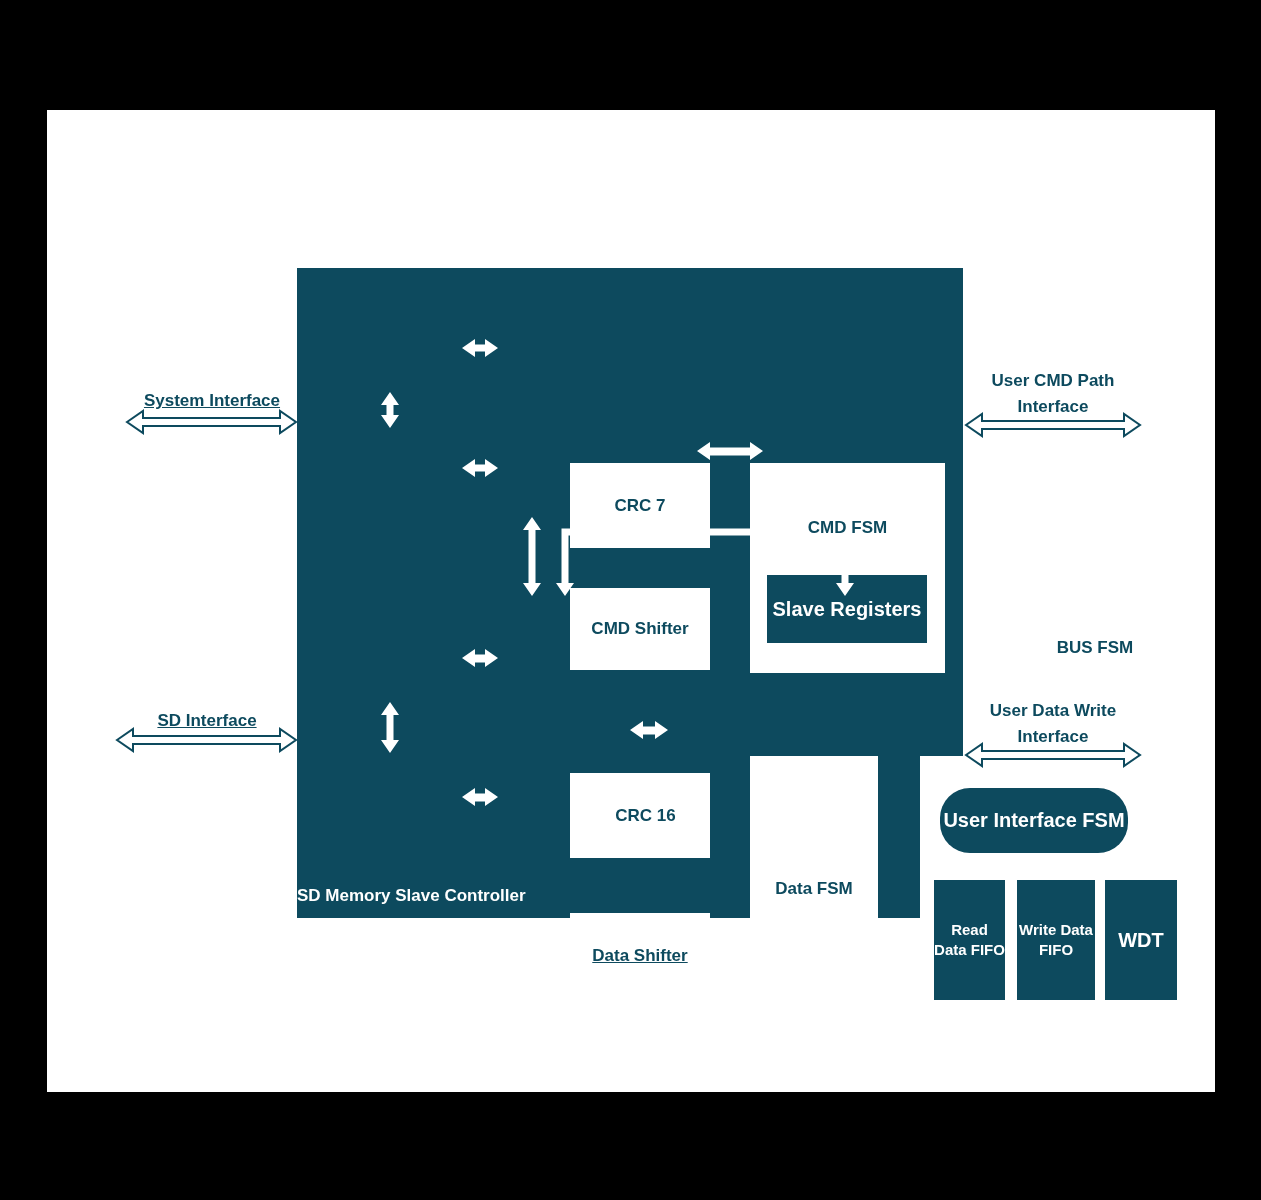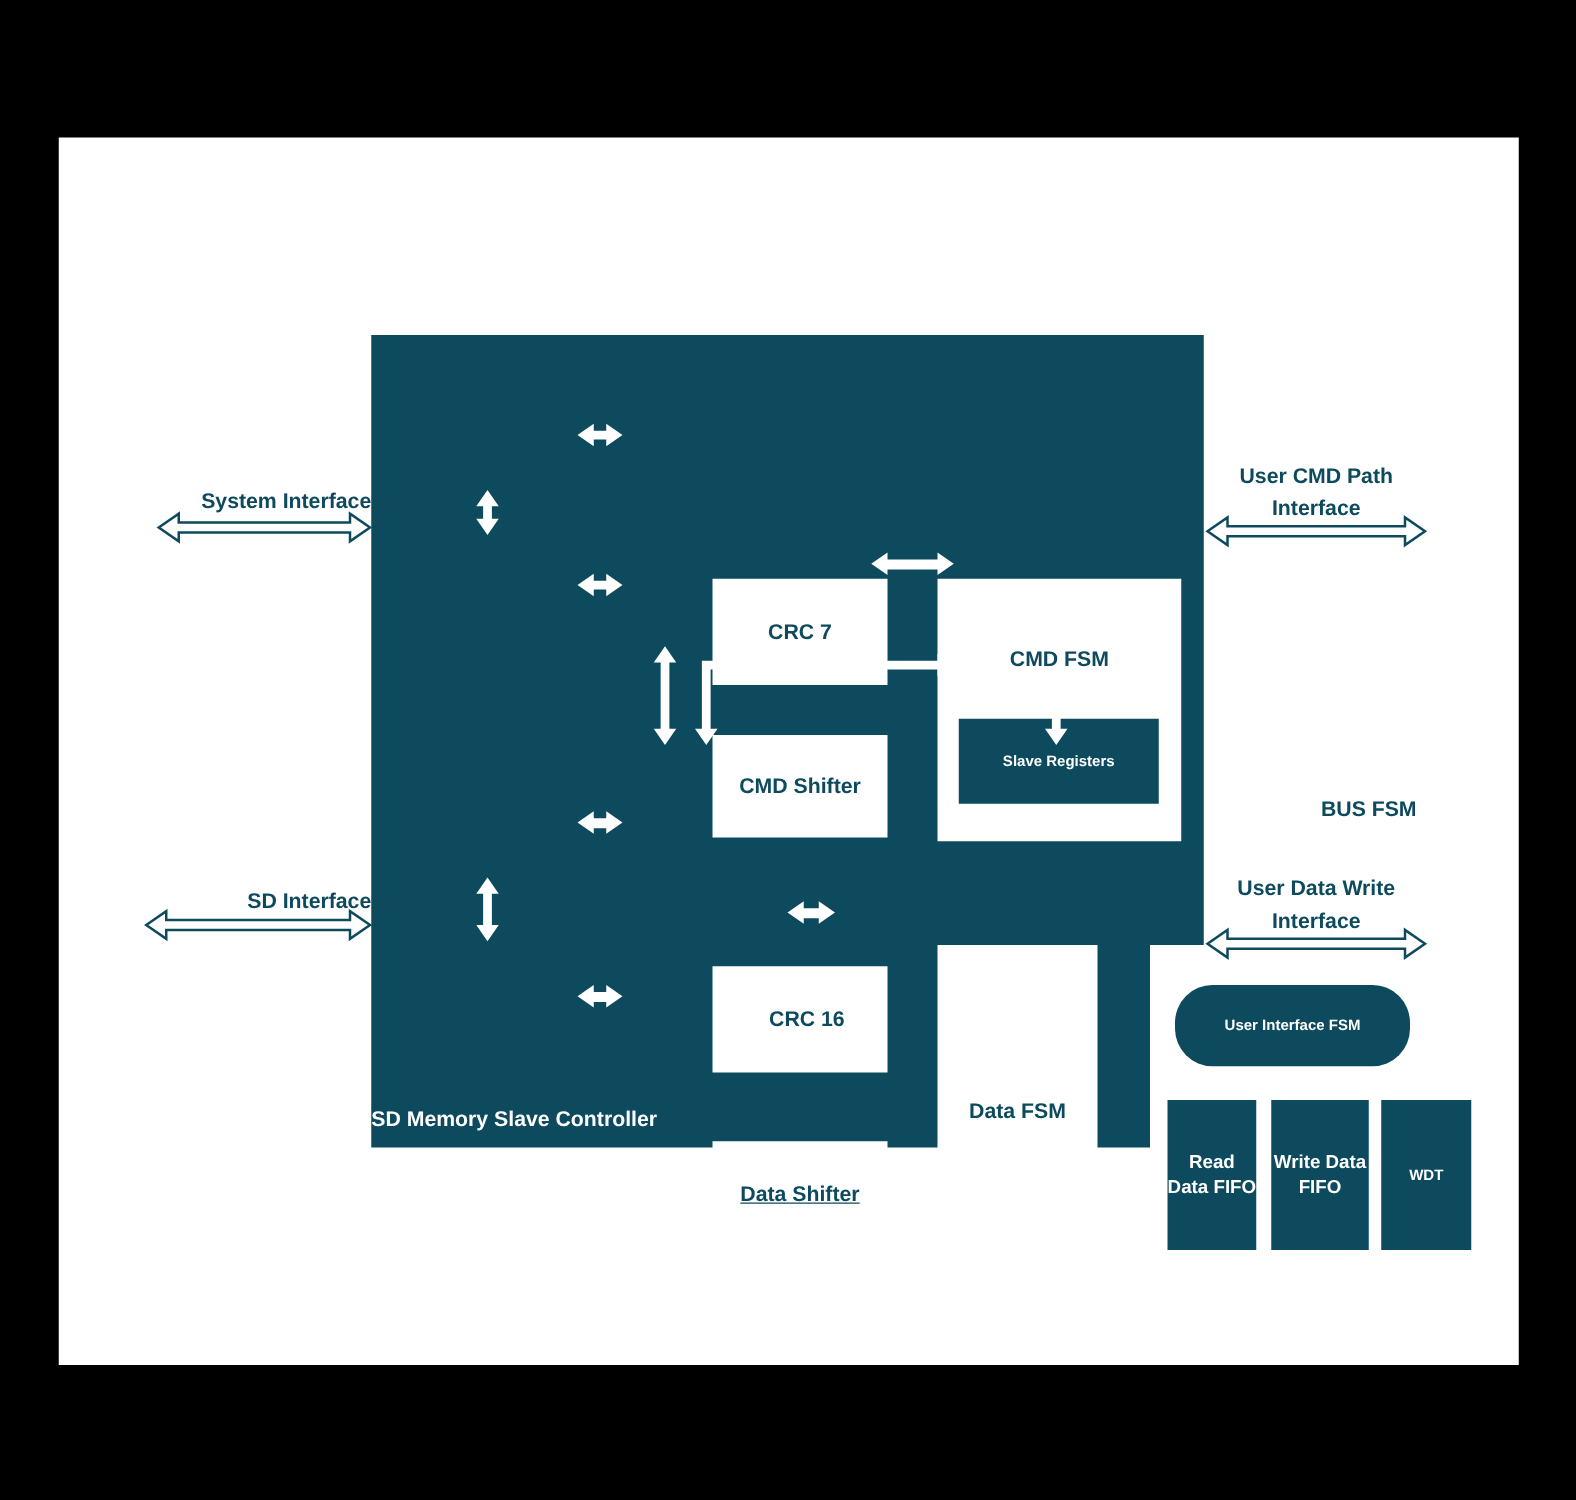--- a/index.html
+++ b/index.html
@@ -23,21 +23,21 @@
     background:var(--teal);
   }
   .box{
     position:absolute;background:#fff;color:var(--teal);
     display:flex;align-items:center;justify-content:center;
     font-size:17px;text-align:center;
   }
   .darkbox{
     position:absolute;background:var(--teal);color:#fff;
     display:flex;align-items:center;justify-content:center;
-    font-size:12px;text-align:center;line-height:1.35;
+    font-size:20px;text-align:center;line-height:1.35;
   }
   .crc7{left:273px;top:195px;width:140px;height:85px;align-items:center;}
   .cmd-shifter{left:273px;top:320px;width:140px;height:82px;}
   .crc16{left:273px;top:505px;width:140px;height:85px;padding-left:11px;}
   .data-shifter{left:273px;top:645px;width:140px;height:85px;text-decoration:underline;}
   .cmd-fsm{left:453px;top:195px;width:195px;height:210px;display:block;}
   .cmd-fsm-label{position:absolute;top:55px;left:0;width:100%;text-align:center;}
   .slave-registers{left:17px;top:112px;width:160px;height:68px;}
   .bus-fsm{left:718px;top:315px;width:160px;height:130px;}
   .data-fsm{left:453px;top:488px;width:128px;height:265px;}
@@ -47,21 +47,21 @@
   .write-fifo{left:97px;top:124px;width:78px;height:120px;font-size:15px;}
   .wdt{left:185px;top:124px;width:72px;height:120px;}
   .controller-label{
     position:absolute;bottom:12px;left:0;width:100%;
     color:#fff;font-size:17px;text-align:left;
   }
   .ext-label{
     position:absolute;color:var(--teal);font-size:17px;
     text-align:center;line-height:26px;
   }
-  .ext-label.underlined{text-align:right;}
+  .ext-label.underlined{text-decoration:underline;}
   .sys-label{left:80px;top:278px;width:170px;}
   .sd-label{left:70px;top:598px;width:180px;}
   .ucmd-label{left:919px;top:258px;width:174px;}
   .udata-label{left:919px;top:588px;width:174px;}
   svg.arrows{position:absolute;left:0;top:0;width:1168px;height:982px;pointer-events:none;}
   .arrow-white{fill:#fff;}
   .arrow-hollow{fill:#fff;stroke:var(--teal);stroke-width:2;stroke-linejoin:miter;}
 </style>
 </head>
 <body>

